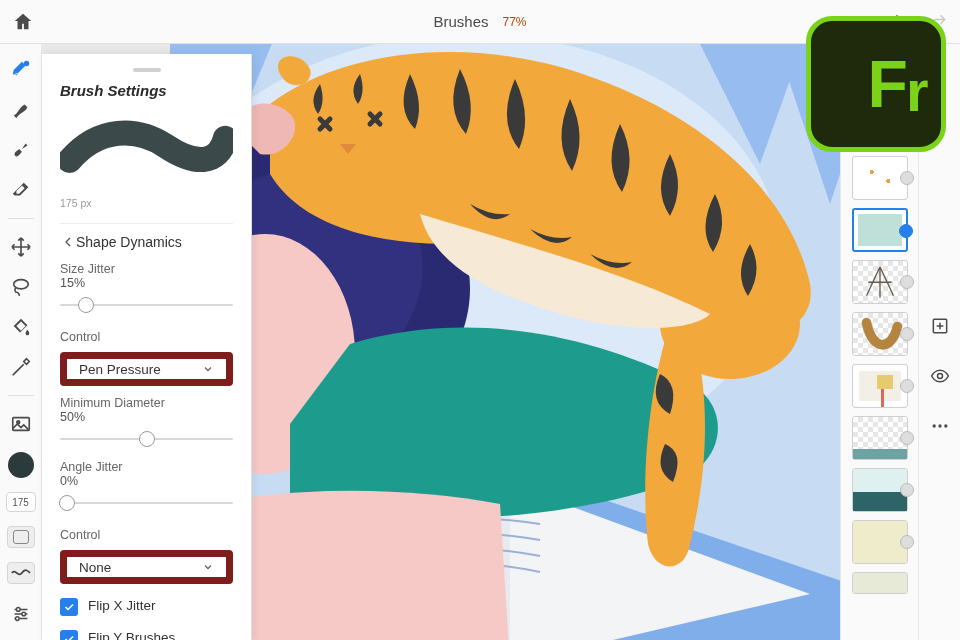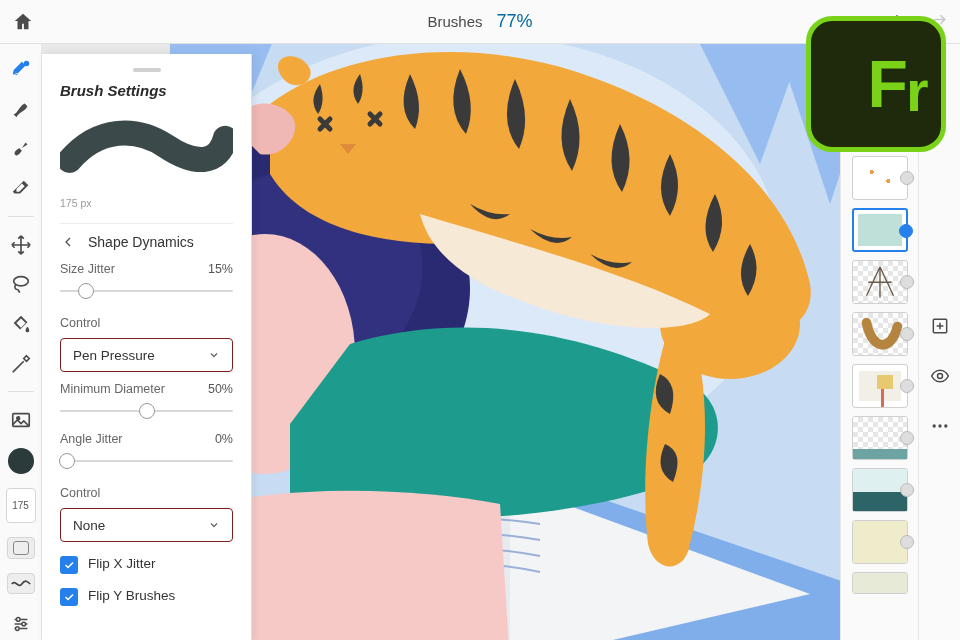--- a/index.html
+++ b/index.html
@@ -2,55 +2,55 @@
 <html><head>
 <meta charset="utf-8">
 <style>
   * { box-sizing: border-box; margin: 0; padding: 0; font-family: -apple-system, Helvetica, Arial, sans-serif; }
   body { width: 960px; height: 640px; overflow: hidden; background: #f5f5f5; position: relative; }
   
   
   .topbar { position: absolute; top: 0; left: 0; right: 0; height: 44px; background: #fafafa; border-bottom: 1px solid #e2e2e2; display: flex; align-items: center; padding: 0 12px; }
   .topbar .home { width: 22px; height: 22px; color: #4b4b4b; }
   .topbar .title-wrap { position: absolute; left: 50%; transform: translateX(-50%); display: flex; align-items: center; gap: 14px; color: #4b4b4b; font-size: 15px; }
-  .topbar .zoom { font-size: 18px; color: #0369a1; }
+  .topbar .zoom { font-size: 12px; color: #c2410c; }
   .topbar .right { margin-left: auto; display: flex; align-items: center; gap: 18px; color: #6b6b6b; }
   .topbar .icon{width:20px;height:20px;}
   
   
   .toolrail { position: absolute; left: 0; top: 44px; bottom: 0; width: 42px; background: #fafafa; border-right: 1px solid #e8e8e8; display: flex; flex-direction: column; align-items: center; padding-top: 10px; gap: 8px; }
   .tool { width: 32px; height: 32px; display: flex; align-items: center; justify-content: center; border-radius: 4px; color: #4b4b4b; cursor: pointer; }
   .tool.active { color: #2680eb; }
   .tool svg { width: 22px; height: 22px; }
   .tool-sep { height: 1px; width: 26px; background: #dedede; margin: 4px 0;}
   .swatch { width: 26px; height: 26px; border-radius: 50%; background: #2b3a3b; margin-top: 4px; }
-  .size-chip { width: 30px; height: 36px; background: #fff; border: 1px solid #d5d5d5; border-radius: 4px; font-size: 10px; display:flex;align-items:center;justify-content:center;color:#555;margin-top:6px;}
+  .size-chip { width: 30px; height: 20px; background: #fff; border: 1px solid #d5d5d5; border-radius: 4px; font-size: 10px; display:flex;align-items:center;justify-content:center;color:#555;margin-top:6px;}
   .shape-chip { width: 28px; height: 22px; background: #eee; border:1px solid #d5d5d5; border-radius:4px;margin-top:6px;display:flex;align-items:center;justify-content:center;}
   
   
   .canvas-area { position: absolute; left: 42px; top: 44px; right: 120px; bottom: 0; background: #e8e8e8; overflow: hidden; }
   .artboard { position: absolute; left: 128px; top: 0; width: 680px; height: 640px; background: #c7dcf3; overflow: hidden; }
   
   
   .panel { position: absolute; left: 42px; top: 54px; width: 210px; bottom: 0; background: #fff; border-right: 1px solid #e0e0e0; box-shadow: 2px 0 8px rgba(0,0,0,.08); padding: 14px 18px; overflow:hidden;}
   .panel .grab { width: 28px; height: 4px; background: #d0d0d0; border-radius: 2px; margin: 0 auto 10px; }
   .panel h3 { font-size: 15px; font-weight: 700; color: #2a2a2a; margin-bottom: 12px; font-style: italic; }
   .preview-stroke { height: 70px; display:flex;align-items:center;justify-content:center;}
   .preview-stroke svg{width:180px;height:60px;}
   .brush-name { font-size: 14px; color: #333; margin-top: 18px; }
   .brush-size { font-size: 10.5px; color: #9a9a9a; margin-top: 16px; }
   .panel hr { border: none; border-top: 1px solid #ececec; margin: 14px 0 10px; }
-  .sub-head { display:flex; align-items:center; gap:12px; font-size: 14px; color:#333; margin-bottom: 12px;}
+  .sub-head { display:flex; align-items:center; gap:0; font-size: 14px; color:#333; margin-bottom: 12px;}
   .sub-head svg{width:16px;height:16px;color:#555;}
-  .row-label { display:flex; justify-content:space-between; font-size: 12.5px; color:#666; margin-top: 10px;}
+  .row-label { display:flex; justify-content:space-between; font-size: 12.5px; color:#666; margin-top: 10px; flex-direction: column;}
   .row-label .val { color:#555;}
   .slider { position: relative; height: 22px; margin-top: 4px;}
   .slider .track { position:absolute; top:10px; left:0; right:0; height:2px; background:#d8d8d8; border-radius:1px;}
   .slider .thumb { position:absolute; top:3px; width:16px; height:16px; border-radius:50%; background:#fff; border:1.5px solid #999; transform:translateX(-50%);}
-  .select-box { margin-top:8px; border:1px solid #7f1d1d; border-radius:4px; height:34px; display:flex; align-items:center; justify-content:space-between; padding:0 12px; font-size:13.5px; color:#333; background:#fff; cursor:pointer;}
+  .select-box { margin-top:8px; border:7px solid #7f1d1d; border-radius:4px; height:34px; display:flex; align-items:center; justify-content:space-between; padding:0 12px; font-size:13.5px; color:#333; background:#fff; cursor:pointer;}
   .select-box svg{width:12px;height:12px;color:#666;}
   .chk-row { display:flex; align-items:flex-start; gap:10px; margin-top:14px; font-size:13.5px; color:#333;}
   .chk { width:18px; height:18px; border-radius:3px; background:#2680eb; display:flex;align-items:center;justify-content:center;}
   .chk svg{width:12px;height:12px;color:#fff;}
   
   
   .layers-rail { position: absolute; right: 42px; top: 44px; bottom: 0; width: 78px; background: #fafafa; border-left: 1px solid #e8e8e8; display:flex; flex-direction:column; align-items:center; padding-top:112px; gap:8px;}
   .layer-thumb { width: 56px; height: 44px; background: #fff; border: 1px solid #d0d0d0; border-radius: 3px; position:relative; cursor:pointer;}
   .layer-thumb.sel { border: 2px solid #2680eb; }
   .layer-thumb .dot { position:absolute; right:-7px; top:14px; width:14px;height:14px;border-radius:50%;background:#ddd;border:1px solid #bbb;}

